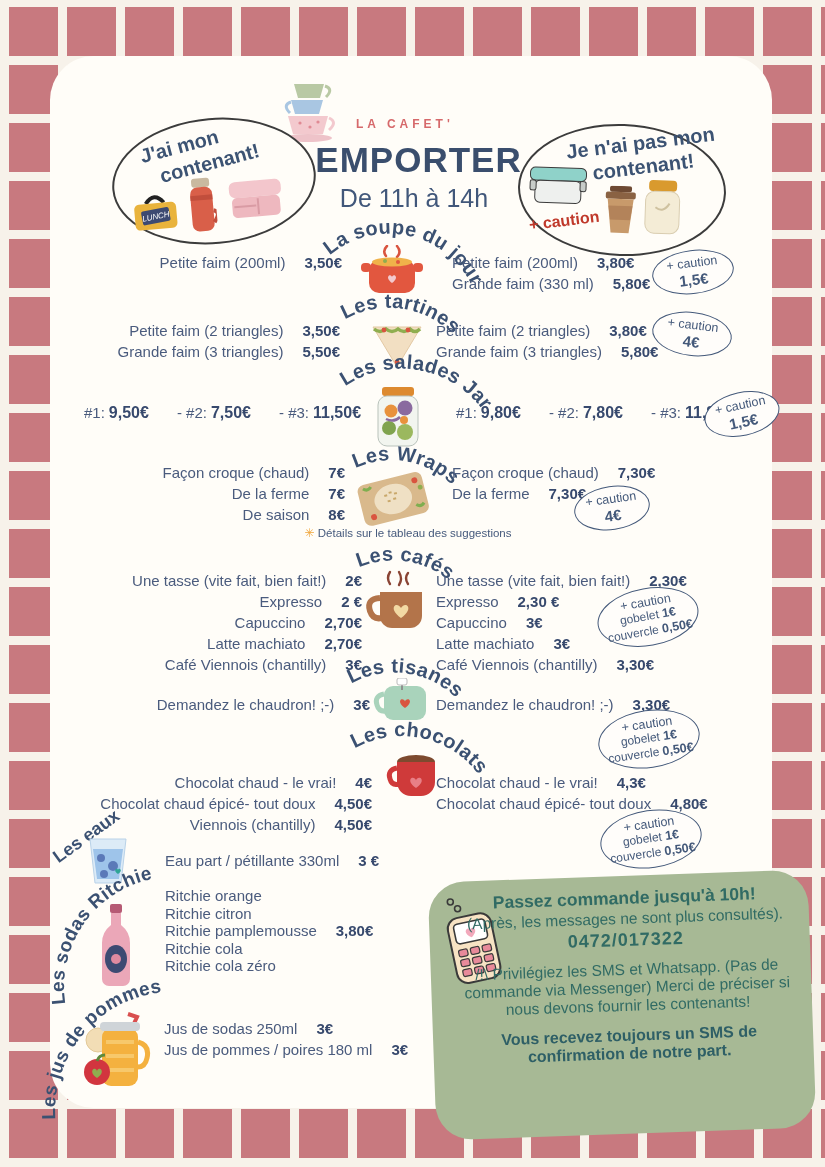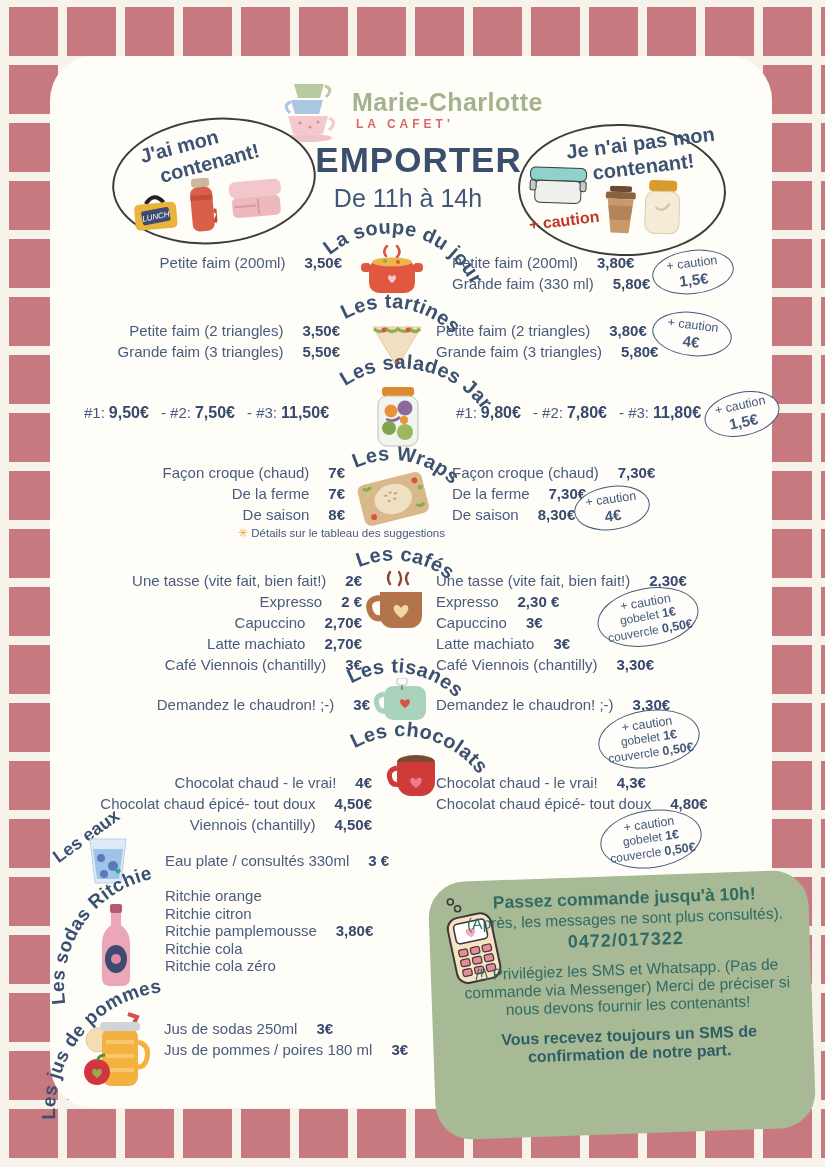--- a/index.html
+++ b/index.html
@@ -21,30 +21,30 @@
   .btxt{position:absolute;font-size:20px;font-weight:600;color:#3c5373;line-height:24px;}
   .cau-red{position:absolute;color:#c0392b;font-size:16px;font-weight:700;}
   
   .arc{position:absolute;overflow:visible;}
   .arc text{font-family:"Liberation Sans",sans-serif;font-weight:700;fill:#3b5172;font-size:20px;letter-spacing:.4px;}
   
   .col{position:absolute;display:flex;flex-direction:column;}
   .col.r{align-items:flex-end;text-align:right;}
   .mi{font-size:15px;color:#4a5b7d;line-height:21px;white-space:nowrap;}
   .mi b{color:#37496d;font-size:15px;margin-left:19px;}
-  .inline{position:absolute;display:flex;gap:12px;font-size:15px;color:#4a5b7d;white-space:nowrap;}
+  .inline{position:absolute;display:flex;gap:28px;font-size:15px;color:#4a5b7d;white-space:nowrap;}
   .inline b{color:#37496d;font-size:16px;margin-left:4px;}
   
   .caution{position:absolute;border:1.6px solid #44597a;border-radius:50%;background:#fffdfa;
     display:flex;flex-direction:column;align-items:center;justify-content:center;color:#44597a;line-height:1.15;}
   .caution .pfx{font-size:12.5px;}
   .caution .val{font-weight:700;font-size:15px;}
   .caution .crow{font-size:12px;white-space:nowrap;}
   .caution .crow b{font-size:12.5px;}
-  .footnote{position:absolute;width:340px;font-size:11.5px;color:#45597c;}
+  .footnote{position:absolute;width:340px;text-align:center;font-size:11.5px;color:#45597c;}
   .footnote .star{color:#f0a63c;font-size:12px;}
   .dr-title{position:absolute;font-size:18px;font-weight:700;color:#3b5172;white-space:nowrap;}
   
   .gbox{position:absolute;left:432px;top:876px;width:380px;height:258px;background:#a7b995;border-radius:36px;
     transform:rotate(-2deg);color:#316b64;text-align:center;}
   .gbox .inner{position:absolute;left:28px;right:16px;top:12px;}
   .g-b1{font-size:17.5px;font-weight:800;}
   .g-l2{font-size:15.5px;margin-top:1px;}
   .g-b3{font-size:18px;font-weight:800;letter-spacing:1px;margin-top:2px;}
   .g-l4{font-size:15.5px;margin-top:10px;}
@@ -61,24 +61,23 @@
       <path d="M47 6 q9 3 1 11" stroke="#b9c9a4" stroke-width="3" fill="none"></path>
     <path d="M13 20 h32 l-4 14 h-24 z" fill="#a9c6e2"></path>
       <path d="M13 22 q-9 3 -1 11" stroke="#a9c6e2" stroke-width="3" fill="none"></path>
     <path d="M10 36 h40 l-5 18 h-30 z" fill="#f3c9ce"></path>
       <path d="M51 38 q9 4 0 12" stroke="#f3c9ce" stroke-width="3" fill="none"></path>
     <circle cx="22" cy="43" r="1.6" fill="#e08a94"></circle>
       <circle cx="32" cy="47" r="1.6" fill="#e08a94"></circle>
       <circle cx="40" cy="42" r="1.6" fill="#e08a94"></circle>
     <ellipse cx="30" cy="58" rx="24" ry="4" fill="#eec3c9"></ellipse>
   </svg>
-  <div class="abs brand1" style="left:352px;top:88px">Marie-Charlotte</div>
   <div class="abs brand2" style="left:356px;top:117px">LA CAFET'</div>
   <div class="abs title" style="left:240px;top:140px">À EMPORTER</div>
-  <div class="abs subtitle" style="left:248px;top:184px">De 11h à 14h</div>
+  <div class="abs subtitle" style="left:254px;top:184px">De 11h à 14h</div>
 
   <div class="bubble" style="left:112px;top:118px;width:200px;height:122px;transform:rotate(-5deg)">
     <div class="btxt" style="left:30px;top:8px;transform:rotate(-10deg)">
       <div>J'ai mon</div>
       <div style="margin-left:14px">contenant!</div>
     </div>
     <svg class="abs" style="left:16px;top:68px" width="46" height="40" viewBox="0 0 46 40">
       <path d="M14 10 q9 -12 18 0" stroke="#222" stroke-width="4" fill="none"></path>
       <rect x="2" y="10" width="42" height="26" rx="5" fill="#e9b33c"></rect>
       <rect x="9" y="16" width="28" height="14" rx="2" fill="#3d4a72" transform="rotate(-6 23 23)"></rect>
@@ -227,21 +226,20 @@
     </g>
   </svg>
   <div class="col r" style="left:70px;top:462px;width:275px;line-height:20px">
     <div class="mi"><span>Façon croque (chaud)</span><b>7€</b></div>
     <div class="mi"><span>De la ferme</span><b>7€</b></div>
     <div class="mi"><span>De saison</span><b>8€</b></div>
   </div>
   <div class="col" style="left:452px;top:462px">
     <div class="mi"><span>Façon croque (chaud)</span><b>7,30€</b></div>
     <div class="mi"><span>De la ferme</span><b>7,30€</b></div>
-    <div class="mi"><span>De saison</span><b>8,30€</b></div>
   </div>
   <div class="caution" style="left:574px;top:486px;width:74px;height:42px;transform:rotate(-8deg)">
     <span class="pfx">+ caution</span>
     <b class="val">4€</b>
   </div>
   <div class="footnote" style="left:238px;top:526px">
     <span class="star">✳</span>
     <span>Détails sur le tableau des suggestions</span>
   </div>
 
@@ -332,21 +330,21 @@
   <div class="dr-title" style="left:48px;top:826px;transform:rotate(-36deg)">Les eaux</div>
   <svg class="abs" style="left:86px;top:836px" width="44" height="50" viewBox="0 0 44 50">
     <path d="M4 3 h36 l-5 44 h-26 z" fill="#dcebf7" stroke="#b9d2e8"></path>
     <path d="M7 13 h30 l-4 30 h-22 z" fill="#9ec4ea"></path>
     <circle cx="15" cy="22" r="4" fill="#5b79b8"></circle>
       <circle cx="27" cy="30" r="5" fill="#5b79b8"></circle>
       <circle cx="18" cy="38" r="4" fill="#5b79b8"></circle>
     <path d="M32 38 C29 36 28.5 34 30 33 C31 32.4 32 33.4 32 34 C32 33.4 33 32.4 34 33 C35.5 34 35 36 32 38 Z" fill="#2fa596"></path>
   </svg>
   <div class="col" style="left:165px;top:850px">
-    <div class="mi"><span>Eau plate / consultés 330ml</span><b>3 €</b></div>
+    <div class="mi"><span>Eau part / pétillante 330ml</span><b>3 €</b></div>
   </div>
 
   <svg class="arc" style="left:2px;top:895px;transform:rotate(-55deg)" width="176" height="66" viewBox="0 0 176 66">
     <defs>
         <path id="d1" d="M10 58 A110 110 0 0 1 166 58" fill="none"></path>
       </defs>
     <text text-anchor="middle" style="font-size:19px"><textPath href="#d1" startOffset="50%">Les sodas Ritchie</textPath></text>
   </svg>
   <svg class="abs" style="left:96px;top:903px" width="40" height="84" viewBox="0 0 40 84">
     <rect x="14" y="1" width="12" height="9" rx="2" fill="#b65a74"></rect>

